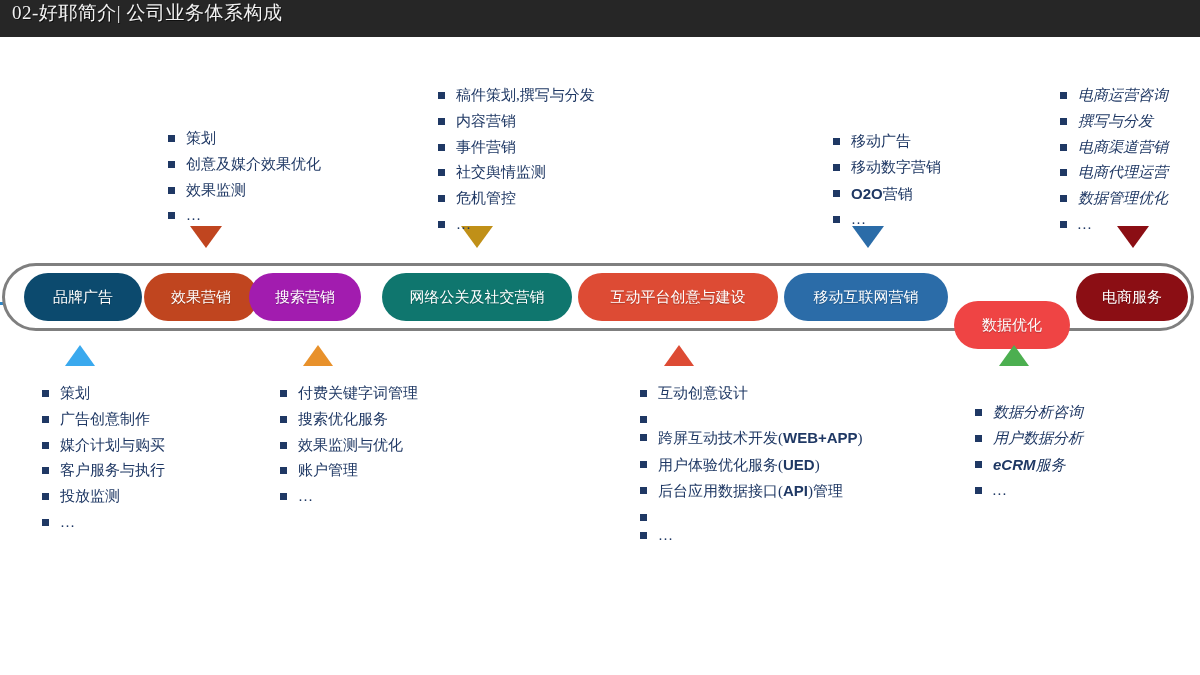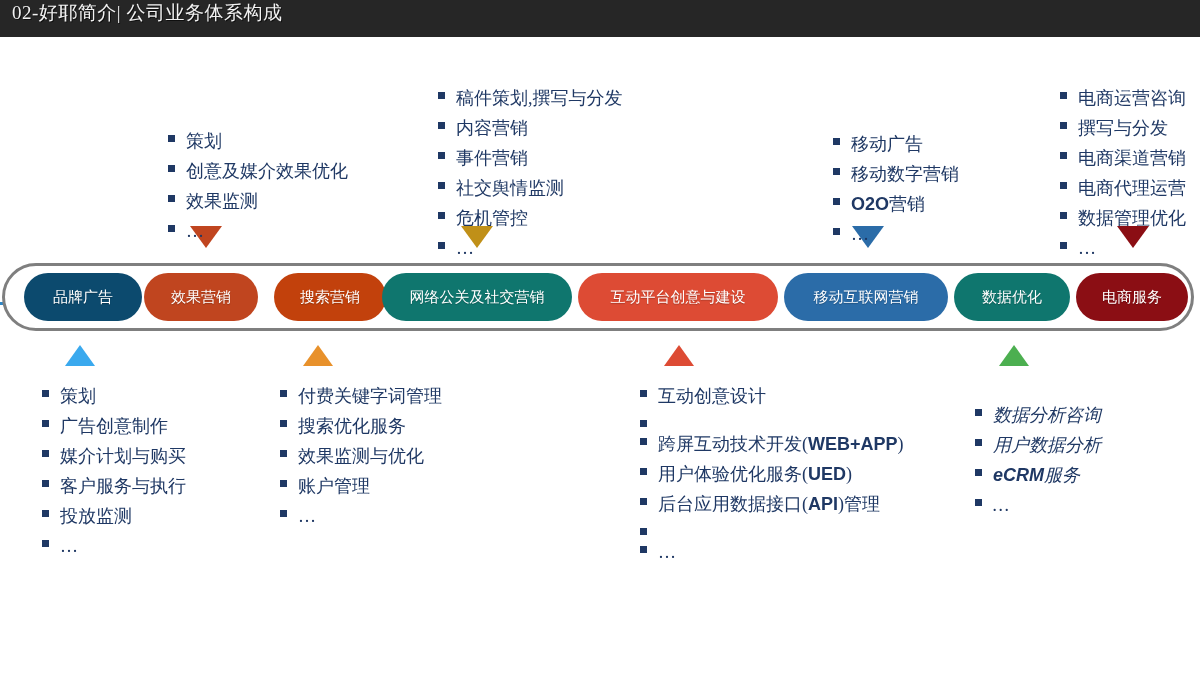--- a/index.html
+++ b/index.html
@@ -63,21 +63,21 @@
     white-space:nowrap;
   }
   .bullet-mark{
     width:7px;height:7px;
     background:#1f3864;
     margin-top:7px;margin-right:11px;
     flex:0 0 auto;
   }
   .bullet-text{
     color:#1f3864;
-    font-size:18px;
+    font-size:15px;
     line-height:1.45;
     font-family:"Liberation Serif","DejaVu Serif",serif;
   }
   .bullet-text b{font-family:"Liberation Sans","DejaVu Sans",sans-serif;font-weight:bold;}
   .ell{letter-spacing:2px;}
 </style>
 </head>
 <body>
 
 <div id="header-bar">
@@ -86,33 +86,33 @@
 
 <div id="pipeline-connector"></div>
 <div id="pipeline-frame"></div>
 <div id="pills-layer">
     <div class="pill" style="left: 24px; width: 118px; background: #0c4a6e;">
       <span>品牌广告</span>
     </div>
     <div class="pill" style="left: 144px; width: 114px; background: rgb(192, 69, 31);">
       <span>效果营销</span>
     </div>
-    <div class="pill" style="left: 274px; width: 112px; background: #c2410c;">
+    <div class="pill" style="left: 249px; width: 112px; background: #a21caf;">
       <span>搜索营销</span>
     </div>
     <div class="pill" style="left: 382px; width: 190px; background: #0f766e;">
       <span>网络公关及社交营销</span>
     </div>
     <div class="pill" style="left: 578px; width: 200px; background: rgb(221, 75, 52);">
       <span>互动平台创意与建设</span>
     </div>
     <div class="pill" style="left: 784px; width: 164px; background: rgb(43, 108, 168);">
       <span>移动互联网营销</span>
     </div>
-    <div class="pill" style="left: 954px; width: 116px; background: #0f766e;">
+    <div class="pill" style="left: 954px; width: 116px; background: #ef4444; margin-top: 28px;">
       <span>数据优化</span>
     </div>
     <div class="pill" style="left: 1076px; width: 112px; background: rgb(139, 14, 20);">
       <span>电商服务</span>
     </div>
   </div>
 
 <div id="markers-layer">
     <div class="tri tri-down" style="left: 190px; top: 226px; border-top: 22px solid rgb(192, 69, 31);"></div>
     <div class="tri tri-down" style="left: 461px; top: 226px; border-top: 22px solid rgb(192, 144, 24);"></div>
@@ -180,21 +180,21 @@
       </div>
       <div class="bullet-row">
         <span class="bullet-mark" style="background: rgb(31, 56, 100);"></span>
         <span class="bullet-text"><b>O2O</b>营销</span>
       </div>
       <div class="bullet-row">
         <span class="bullet-mark" style="background: rgb(31, 56, 100);"></span>
         <span class="bullet-text ell">…</span>
       </div>
     </div>
-    <div class="bullet-block" style="left: 1060px; top: 85px;">
+    <div class="bullet-block" style="left: 1060px; top: 85px; font-style: italic;">
       <div class="bullet-row">
         <span class="bullet-mark" style="background: rgb(31, 56, 100);"></span>
         <span class="bullet-text">电商运营咨询</span>
       </div>
       <div class="bullet-row">
         <span class="bullet-mark" style="background: rgb(31, 56, 100);"></span>
         <span class="bullet-text">撰写与分发</span>
       </div>
       <div class="bullet-row">
         <span class="bullet-mark" style="background: rgb(31, 56, 100);"></span>

